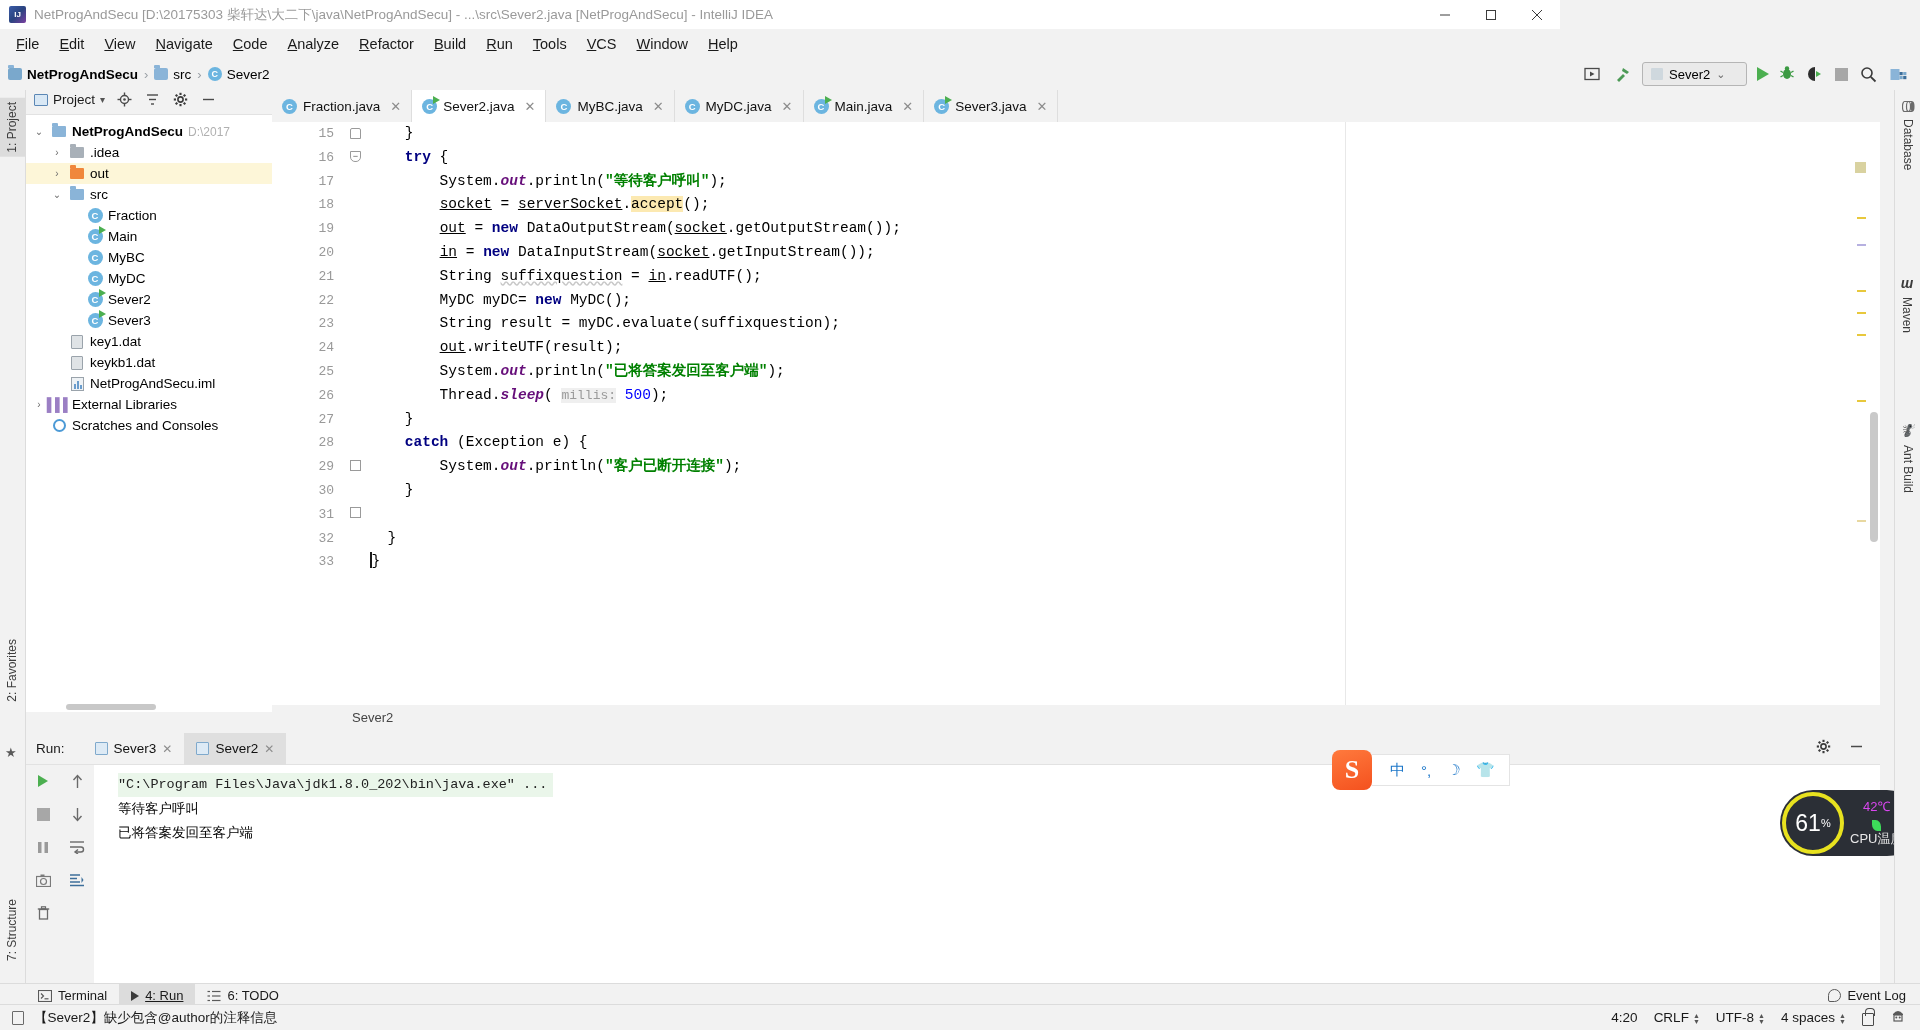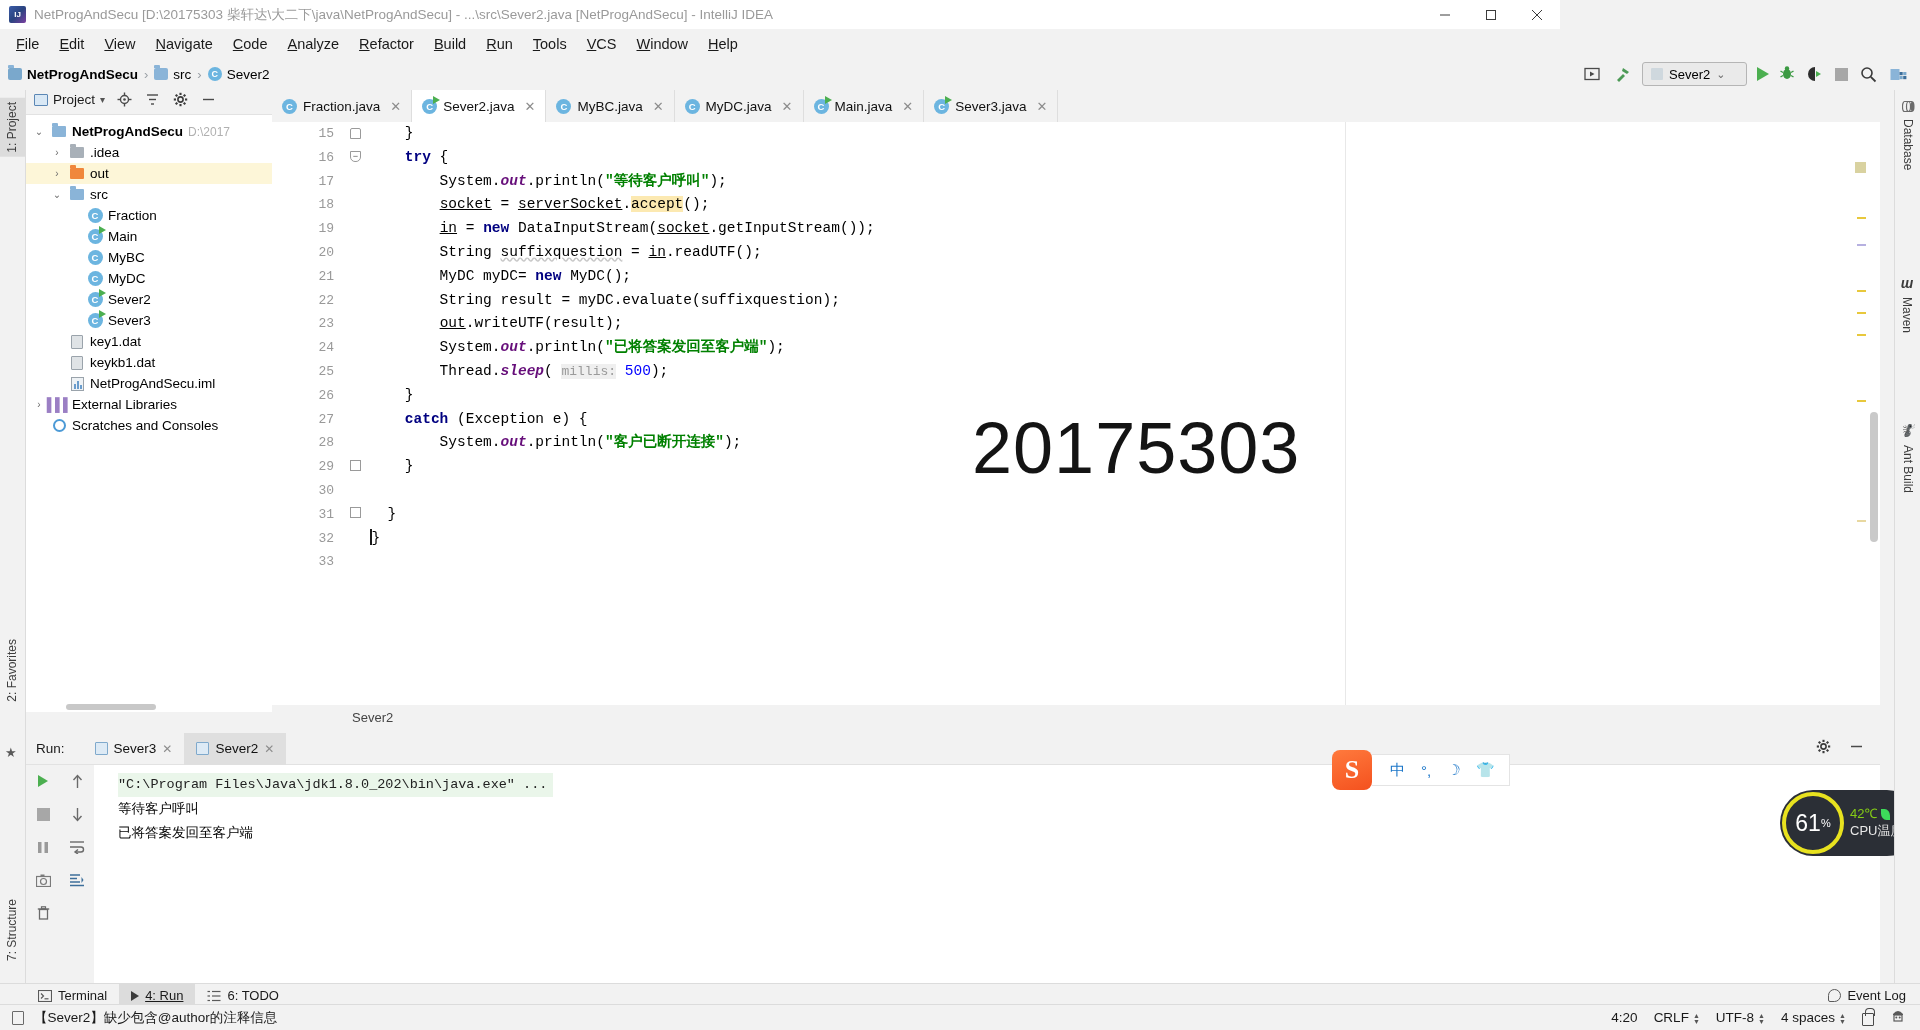--- a/index.html
+++ b/index.html
@@ -235,21 +235,21 @@
     background:#2b2f36;border-radius:33px;display:flex;align-items:center;
   }
   .cpu-ring{
     width:62px;height:62px;border-radius:50%;border:4px solid #e8e21f;
     background:#2b2f36;display:flex;align-items:center;justify-content:center;
     color:#fff;margin-left:2px;flex:none;
   }
   .cpu-ring .v{ font-size:23px; }
   .cpu-ring .p{ font-size:11px; }
   .cpu-right{ margin-left:6px;color:#fff;line-height:1.3; }
-  .cpu-temp{ color:#84cc16;font-size:13px;display:flex;align-items:center;gap:4px; }
+  .cpu-temp{ color:#d946ef;font-size:13px;display:flex;align-items:center;gap:4px;flex-direction:column; }
   .cpu-leaf{ width:9px;height:11px;background:#3ddc5a;border-radius:0 60% 0 60%; }
   .cpu-lbl{ font-size:13px;color:#e8e8e8; }
 
   
   .rightstrip{
     position:absolute;right:0;top:90px;width:26px;height:900px;background:#f2f2f2;
     border-left:1px solid #dcdcdc;
   }
   .rvtab{
     position:absolute;right:-1px;writing-mode:vertical-rl;
@@ -642,38 +642,38 @@
       <div class="foldmark" style="top:29px;border-radius:0 0 5px 5px;">−</div>
       <div class="foldmark" style="top:338px;"></div>
       <div class="foldmark" style="top:385px;"></div>
     </div>
 
     <div class="codearea">
       <div class="cline">    }</div>
       <div class="cline">    <span class="kw">try</span> {</div>
       <div class="cline">        System.<span class="fld">out</span>.println(<span class="str">"等待客户呼叫"</span>);</div>
       <div class="cline">        <span class="ul">socket</span> = <span class="ul">serverSocket</span>.<span class="hlw">accept</span>();</div>
+      <div class="cline">        <span class="ul">out</span> = <span class="kw">new</span> DataOutputStream(<span class="ul">socket</span>.getOutputStream());</div>
       <div class="cline">        <span class="ul">in</span> = <span class="kw">new</span> DataInputStream(<span class="ul">socket</span>.getInputStream());</div>
       <div class="cline">        String <span class="warnwave">suffixquestion</span> = <span class="ul">in</span>.readUTF();</div>
       <div class="cline">        MyDC myDC= <span class="kw">new</span> MyDC();</div>
       <div class="cline">        String result = myDC.evaluate(suffixquestion);</div>
       <div class="cline">        <span class="ul">out</span>.writeUTF(result);</div>
       <div class="cline">        System.<span class="fld">out</span>.println(<span class="str">"已将答案发回至客户端"</span>);</div>
       <div class="cline">        Thread.<span class="fld">sleep</span>( <span class="param">millis:</span> <span class="num">500</span>);</div>
       <div class="cline">    }</div>
       <div class="cline">    <span class="kw">catch</span> (Exception e) {</div>
       <div class="cline">        System.<span class="fld">out</span>.println(<span class="str">"客户已断开连接"</span>);</div>
       <div class="cline">    }</div>
       <div class="cline"> </div>
       <div class="cline">  }</div>
       <div class="cline"><span class="caret"></span>}</div>
     </div>
 
     <div class="ed-vline"></div>
-    <div class="watermark">20175303</div>
 
     <div class="ed-mark" style="top:40px;background:#d9d2a0;width:11px;height:11px;"></div>
     <div class="ed-mark" style="top:95px;background:#e8c83c;"></div>
     <div class="ed-mark" style="top:122px;background:#b6b0e0;"></div>
     <div class="ed-mark" style="top:168px;background:#e8c83c;"></div>
     <div class="ed-mark" style="top:190px;background:#e8c83c;"></div>
     <div class="ed-mark" style="top:212px;background:#e8c83c;"></div>
     <div class="ed-mark" style="top:278px;background:#e8c83c;"></div>
     <div class="ed-mark" style="top:398px;background:#e8d8a0;"></div>
     <div class="ed-vscroll"></div>

